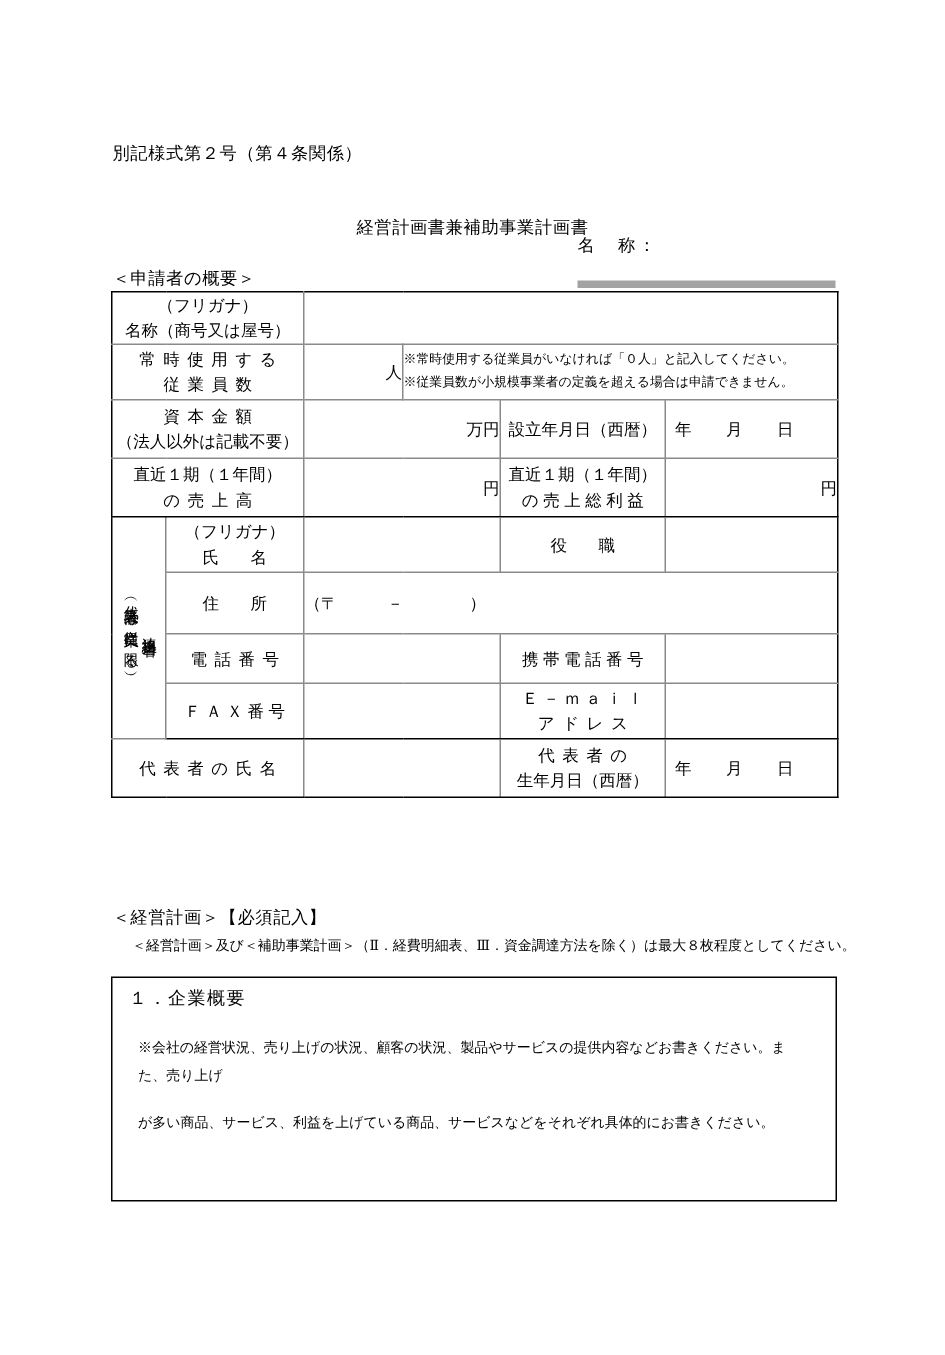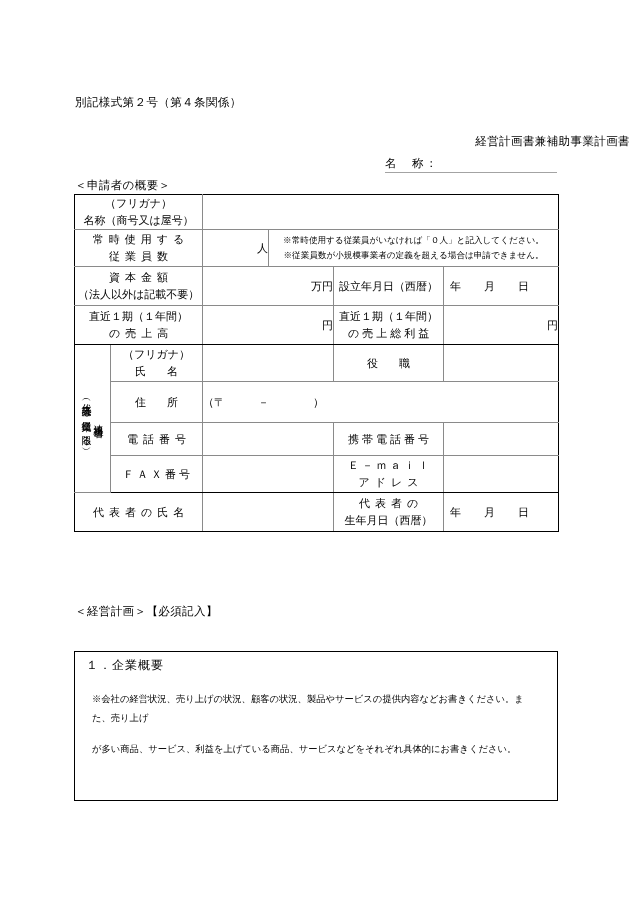--- a/index.html
+++ b/index.html
@@ -13,29 +13,29 @@
   }
   .page{position:absolute;left:0;top:0;width:562px;height:903px;}
 
   
   .form-no{
     position:absolute;left:75px;top:95px;
     font-size:11.5px;letter-spacing:0.4px;
     white-space:nowrap;
   }
   .doc-title{
-    position:absolute;left:0;top:134px;width:630px;
-    text-align:right;font-size:11.5px;letter-spacing:0.4px;
+    position:absolute;left:0;top:144px;width:630px;
+    text-align:center;font-size:11.5px;letter-spacing:0.4px;
   }
   .name-line{
     position:absolute;left:385px;top:156px;
     width:172px;
     display:flex;align-items:flex-end;
-    border-bottom:1px solid #a3a3a3;
-    padding-bottom:1px;
+    border-bottom:5px solid #a3a3a3;
+    padding-bottom:16px;
   }
   .name-line .lbl{font-size:11.5px;white-space:nowrap;letter-spacing:2px;}
   .section-head{
     position:absolute;font-size:11.5px;letter-spacing:0.4px;white-space:nowrap;
   }
   #applicant-head{left:75px;top:178px;}
 
   
   .tbl{
     position:absolute;left:74px;top:194px;
@@ -72,21 +72,21 @@
   .unit{
     text-align:right;padding:3px 6px 3px 4px;line-height:1.55;
   }
   .unit-bot{
     text-align:right;padding:3px 6px;line-height:1.55;
     vertical-align:bottom;
   }
   .note{
     padding:3px 5px;line-height:1.75;font-size:8.6px;letter-spacing:0px;
   }
-  .note div{white-space:nowrap;text-align:center;}
+  .note div{white-space:nowrap;}
   .datecell{
     text-align:left;padding:3px 8px;letter-spacing:6px;text-indent:6px;
   }
   .addrcell{
     padding:4px 8px;vertical-align:top;letter-spacing:0px;
   }
   .blank{background:#fff;}
 
   
   .vlabel{
@@ -285,20 +285,21 @@
           <span class="sp">代表者の</span>
           <span class="plain">生年月日（西暦）</span>
         </td>
         <td class="datecell outer-r outer-bot">年　月　日</td>
       </tr>
 
     </tbody>
   </table>
 
   <div class="section-head" id="plan-head">＜経営計画＞【必須記入】</div>
+  <div class="plan-note" id="plan-note-1">＜経営計画＞及び＜補助事業計画＞（Ⅱ．経費明細表、Ⅲ．資金調達方法を除く）は最大８枚程度としてください。</div>
 
   <div class="outline-box"></div>
   <div class="box-title">１．企業概要</div>
   <div class="box-body">
     <p>※会社の経営状況、売り上げの状況、顧客の状況、製品やサービスの提供内容などお書きください。また、売り上げ</p>
     <p>が多い商品、サービス、利益を上げている商品、サービスなどをそれぞれ具体的にお書きください。</p>
     <p></p>
   </div>
 
 </div>

